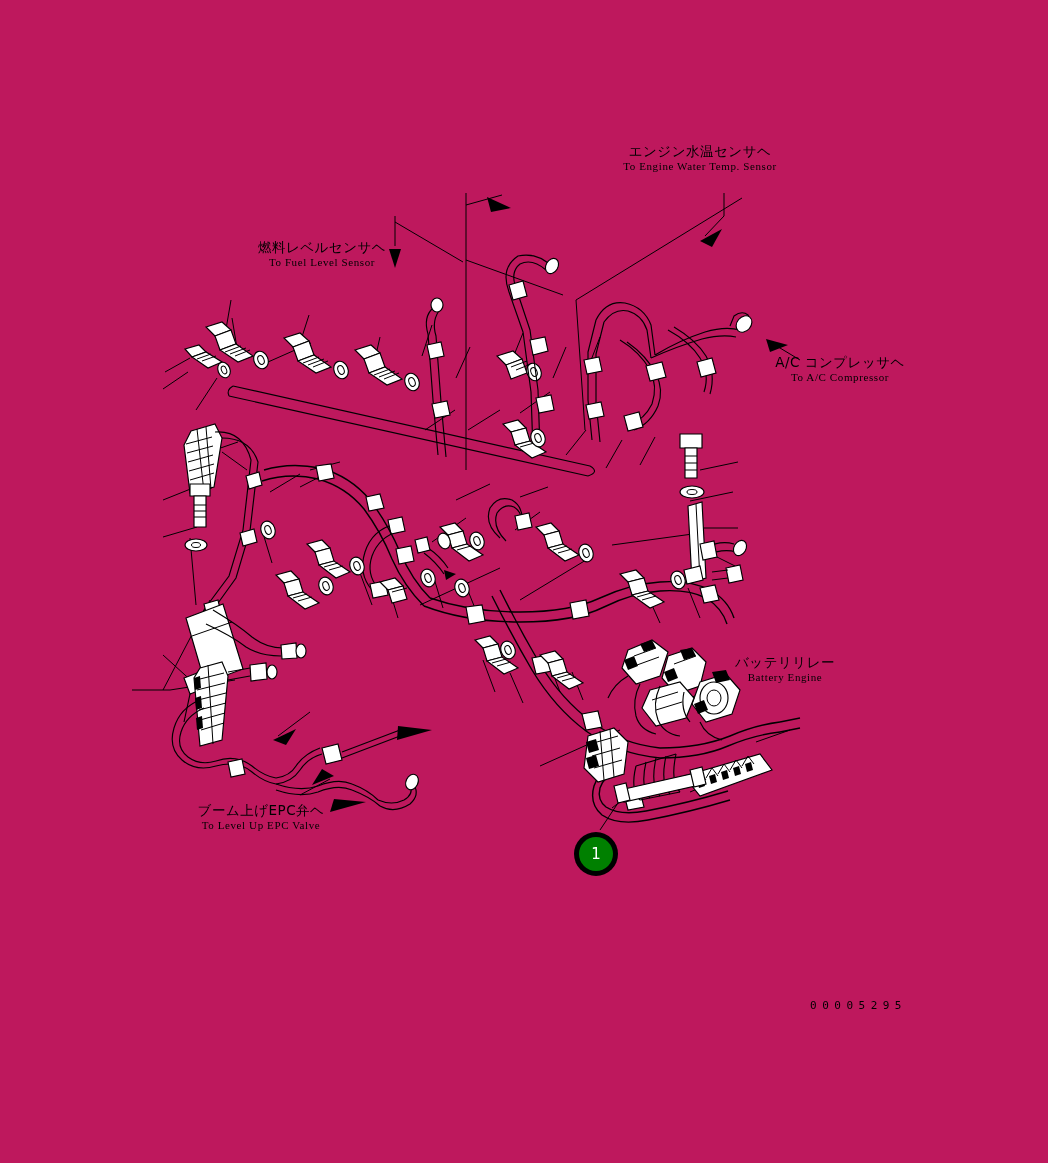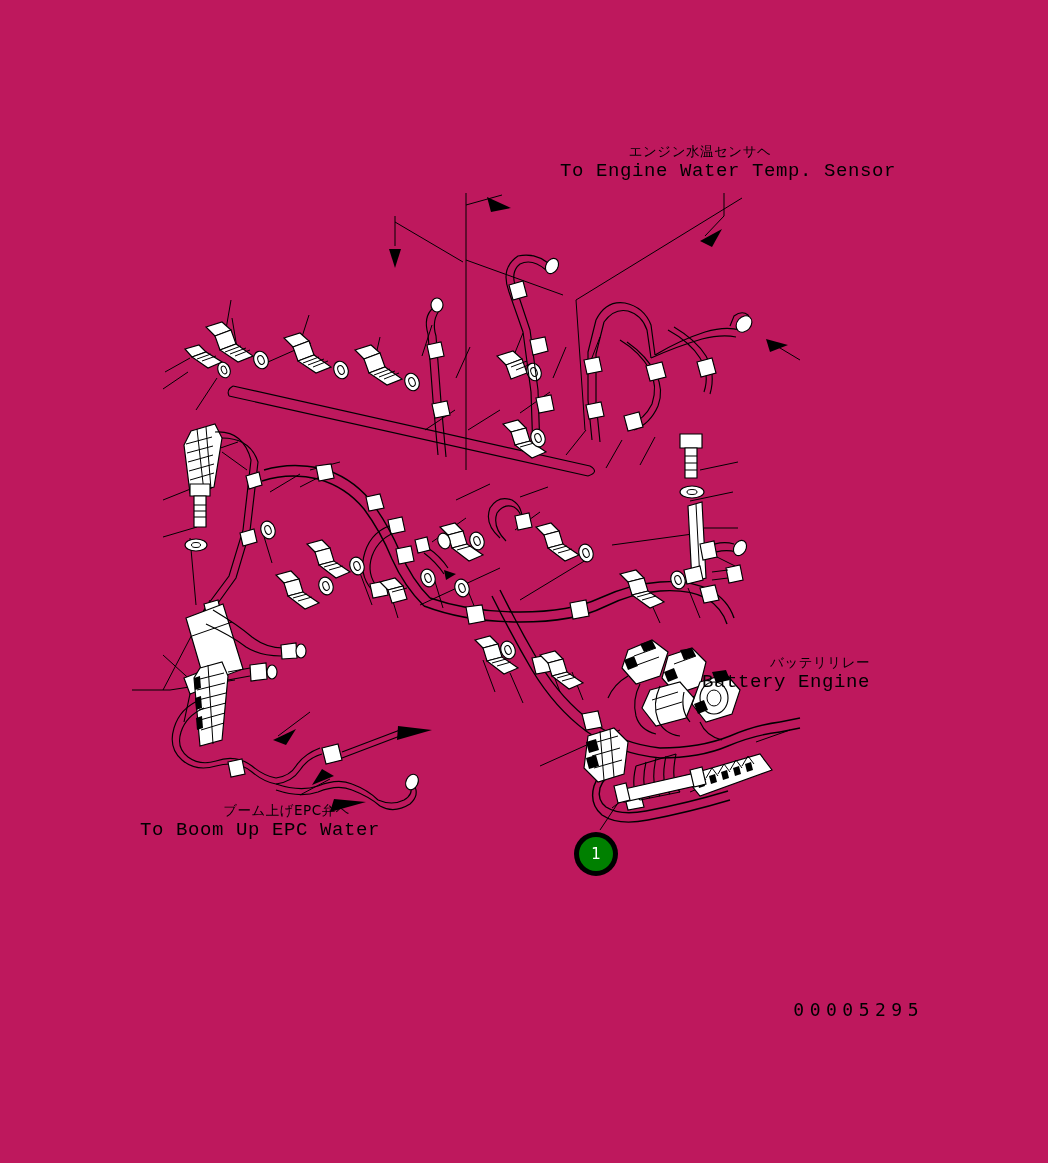--- a/index.html
+++ b/index.html
@@ -44,30 +44,30 @@
     white-space: nowrap;
   }
   .label .jp {
     display: block;
     font-family: "DejaVu Sans", "Liberation Sans", sans-serif;
     font-size: 13.5px;
     letter-spacing: 0.5px;
   }
   .label .en {
     display: block;
-    font-family: Liberation Mono, monospace;
-    font-size: 19px;
+    font-family: Liberation Serif, serif;
+    font-size: 11px;
     letter-spacing: 0.6px;
   }
   #drawing-number {
     position: absolute;
-    right: 124px;
+    right: 141px;
     top: 999px;
     font-family: "DejaVu Sans Mono", "Liberation Mono", monospace;
-    font-size: 18px;
+    font-size: 11px;
     letter-spacing: 5.5px;
   }
   #callout-1 {
     position: absolute;
     left: 574px;
     top: 832px;
     width: 44px;
     height: 44px;
   }
   #callout-1 .ring {
@@ -653,31 +653,39 @@
     </g>
 
   </svg>
 
   <div class="label" style="left: 560px; top: 144px; width: 280px;">
     <span class="jp">エンジン水温センサヘ</span>
     <span class="en">To Engine Water Temp. Sensor</span>
   </div>
 
 
-
-
-  <div class="label" style="left: 700px; top: 655px; width: 170px; text-align: right;">
+  <div class="label" style="left: 222px; top: 240px; width: 200px;">
+    <span class="jp">燃料レベルセンサヘ</span>
+    <span class="en">To Fuel Level Sensor</span>
+  </div>
+
+  <div class="label" style="left: 745px; top: 355px; width: 190px;">
+    <span class="jp">A/C  コンプレッサヘ</span>
+    <span class="en">To A/C Compressor</span>
+  </div>
+
+  <div class="label" style="left: 700px; top: 655px; width: 170px;">
     <span class="jp">バッテリリレー</span>
     <span class="en">Battery Engine</span>
   </div>
 
 
-  <div class="label" style="left: 140px; top: 803px; width: 210px; text-align: right;">
+  <div class="label" style="left: 156px; top: 803px; width: 210px;">
     <span class="jp">ブーム上げEPC弁ヘ</span>
-    <span class="en">To Boom Up EPC Water</span>
+    <span class="en">To Level Up EPC Valve</span>
   </div>
 
   <div id="callout-1">
     <div class="ring"></div>
     <div class="disc"></div>
     <div class="num">1</div>
   </div>
 
   <div id="drawing-number">00005295</div>
 

